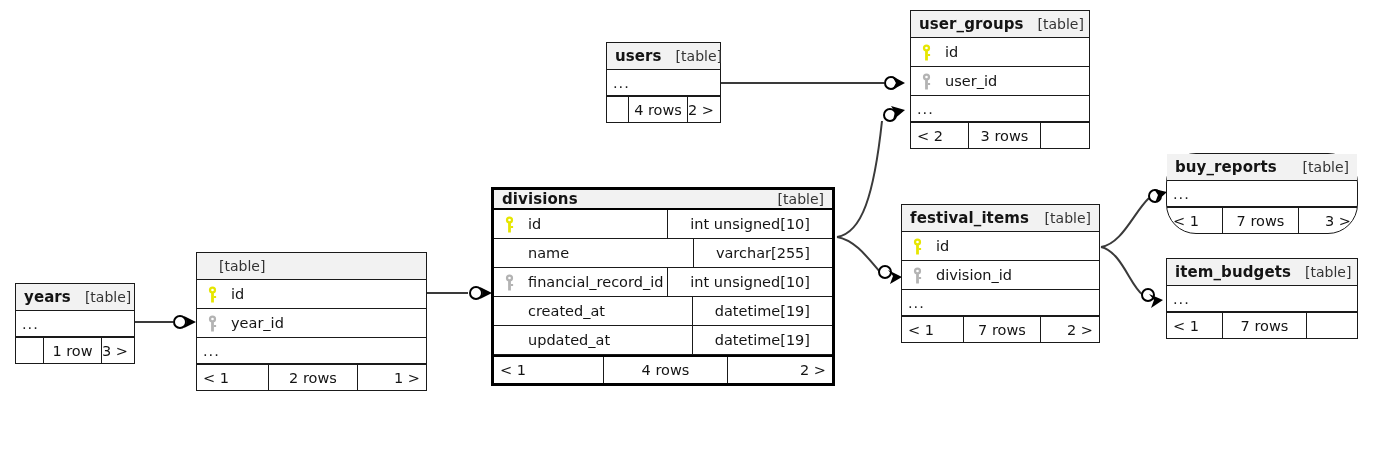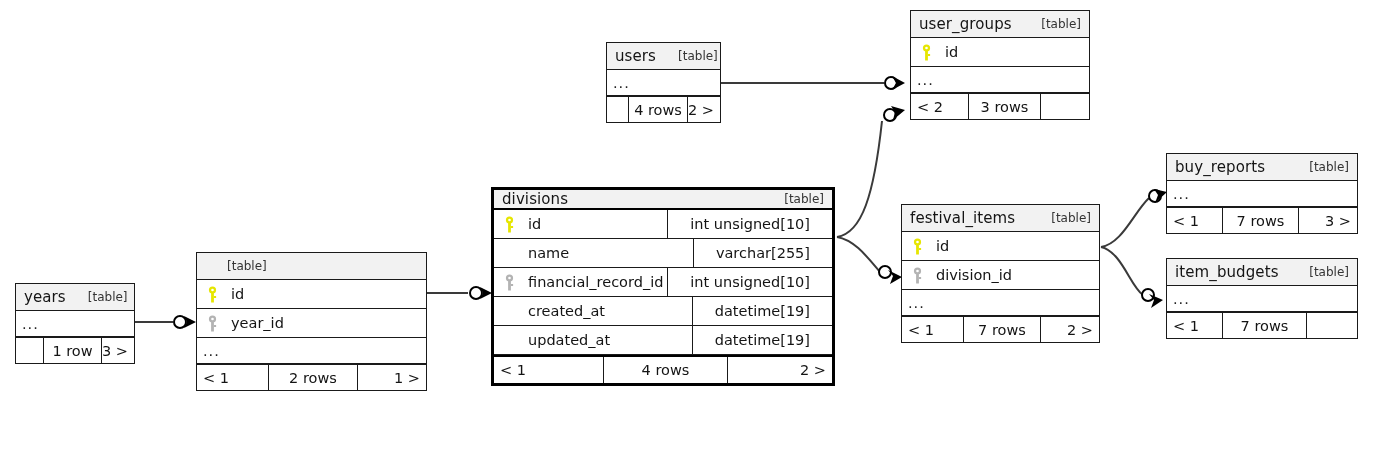--- a/index.html
+++ b/index.html
@@ -25,22 +25,22 @@
   }
   .thead{
     background:#f2f2f2;
     border-bottom:1.5px solid #1a1a1a;
     display:flex;align-items:center;justify-content:space-between;
     padding:0 8px;
     height:27px;
     box-sizing:border-box;
   }
   .emphasis .thead{height:20px;border-bottom:2px solid #000;}
-  .tname{font-weight:normal;font-size:15px;letter-spacing:0.1px;white-space:nowrap;}
-  .ttag{font-size:12px;color:#333;margin-left:22px;white-space:nowrap;}
+  .tname{font-weight:bold;font-size:15px;letter-spacing:0.1px;white-space:nowrap;}
+  .ttag{font-size:14px;color:#333;margin-left:14px;white-space:nowrap;}
 
   .trow{
     display:flex;align-items:center;
     height:29px;
     border-bottom:1.5px solid #1a1a1a;
     box-sizing:border-box;
   }
   .trow:last-of-type{border-bottom:none;}
   .colname{
     display:flex;align-items:center;
@@ -276,20 +276,33 @@
           <svg class="keyicon" width="11" height="17" viewBox="0 0 11 17">
               <circle cx="5.5" cy="4" r="3.6" fill="#e6e600"></circle>
               <circle cx="5.5" cy="4" r="1.3" fill="#ffffff"></circle>
               <rect x="4.1" y="6.5" width="2.8" height="10" fill="#e6e600"></rect>
               <rect x="6.9" y="10" width="2.2" height="2" fill="#e6e600"></rect>
             </svg>
         </span>
         <span class="colabel">id</span>
       </div>
     </div>
+    <div class="trow">
+      <div class="colname">
+        <span class="keyslot">
+          <svg class="keyicon" width="11" height="17" viewBox="0 0 11 17">
+              <circle cx="5.5" cy="4" r="3.6" fill="#b3b3b3"></circle>
+              <circle cx="5.5" cy="4" r="1.3" fill="#ffffff"></circle>
+              <rect x="4.1" y="6.5" width="2.8" height="10" fill="#b3b3b3"></rect>
+              <rect x="6.9" y="10" width="2.2" height="2" fill="#b3b3b3"></rect>
+            </svg>
+        </span>
+        <span class="colabel">user_id</span>
+      </div>
+    </div>
     <div class="ellipsis-row">...</div>
     <div class="tfoot">
       <div class="fcell left" style="flex:0 0 58px;">&lt; 2</div>
       <div class="fcell center" style="flex:1 1 auto;">3 rows</div>
       <div class="fcell right" style="flex:0 0 48px;"></div>
     </div>
   </div>
 
   <div class="table-box" style="left:901px;top:204px;width:199px;">
     <div class="thead">
@@ -323,21 +336,21 @@
       </div>
     </div>
     <div class="ellipsis-row">...</div>
     <div class="tfoot">
       <div class="fcell left" style="flex:0 0 62px;">&lt; 1</div>
       <div class="fcell center" style="flex:1 1 auto;">7 rows</div>
       <div class="fcell right" style="flex:0 0 58px;">2 &gt;</div>
     </div>
   </div>
 
-  <div class="table-box" style="left:1166px;top:153px;width:192px;">
+  <div class="table-box" style="left:1166px;top:153px;width:192px;border-radius:30px;">
     <div class="thead">
       <span class="tname">buy_reports</span>
       <span class="ttag">[table]</span>
     </div>
     <div class="ellipsis-row">...</div>
     <div class="tfoot">
       <div class="fcell left" style="flex:0 0 56px;">&lt; 1</div>
       <div class="fcell center" style="flex:1 1 auto;">7 rows</div>
       <div class="fcell right" style="flex:0 0 58px;">3 &gt;</div>
     </div>

